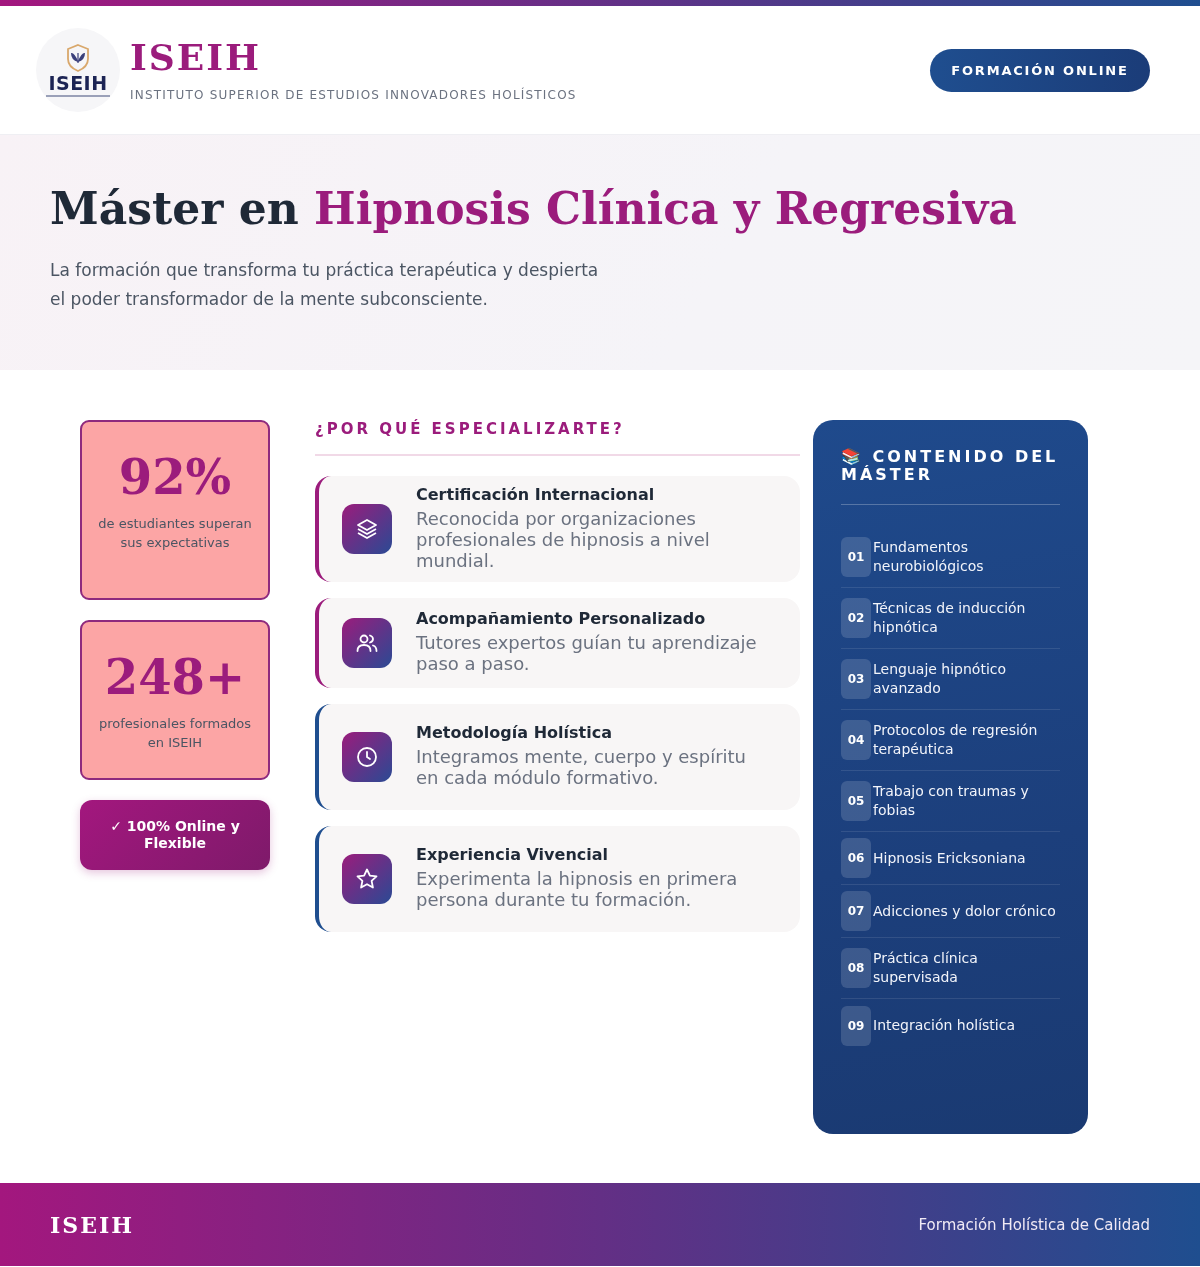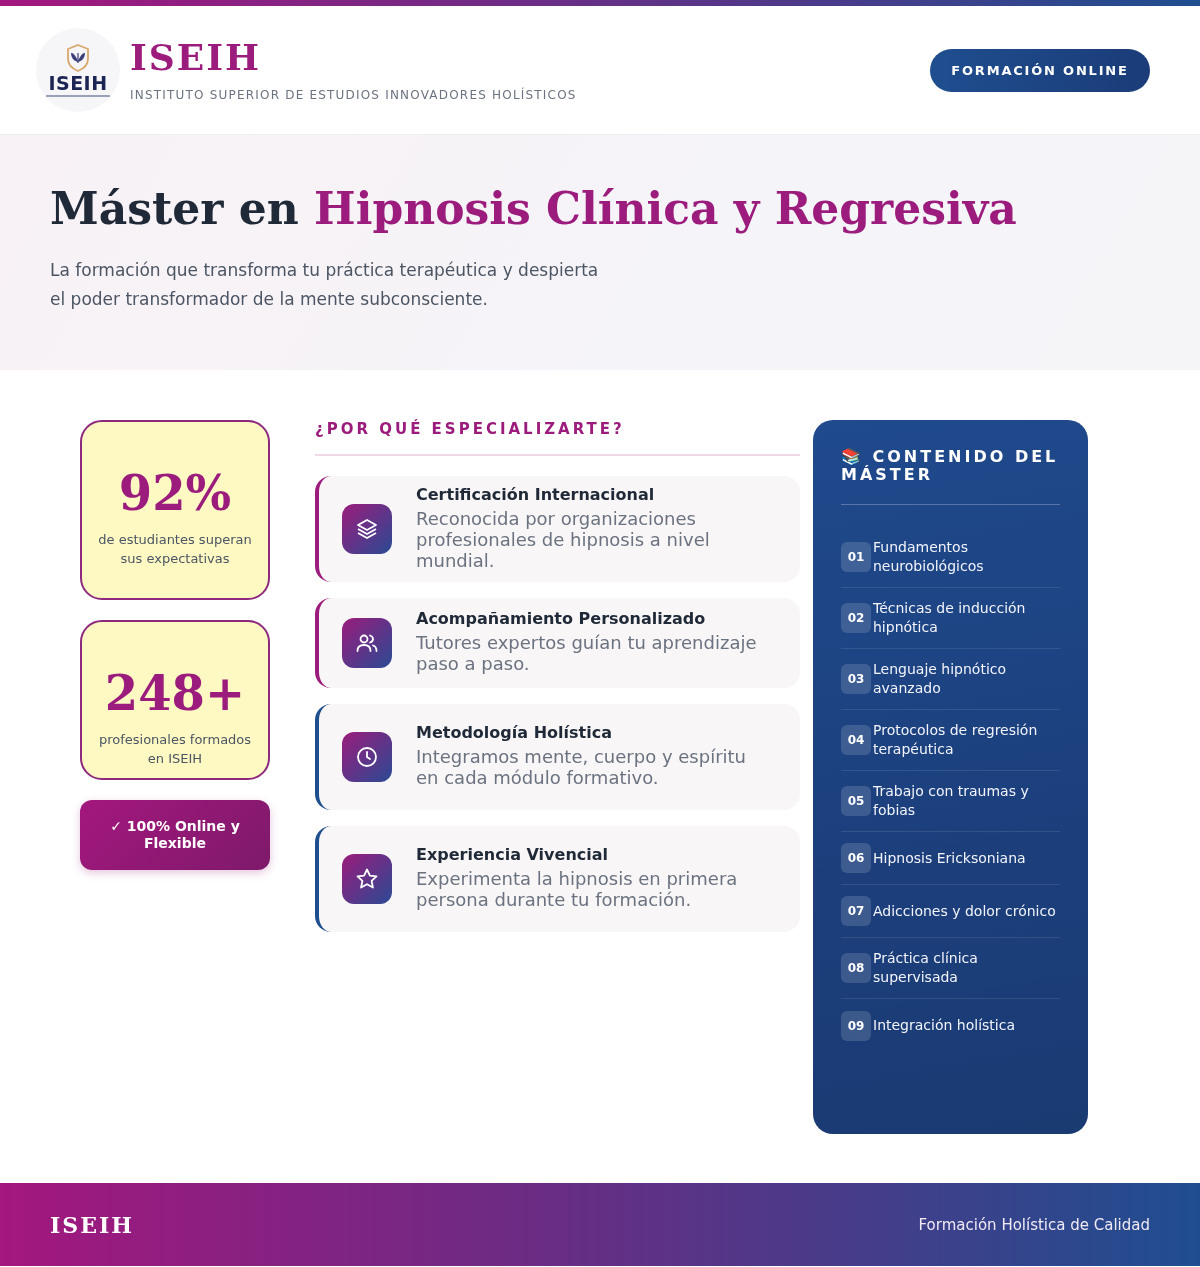--- a/index.html
+++ b/index.html
@@ -20,21 +20,21 @@
     .cta-button { background: linear-gradient(90deg, #1f4e8f, #1b3c78); color: #fff; border: none; border-radius: 22px; height: 43px; width: 220px; font-family: "DejaVu Sans", sans-serif; font-weight: bold; font-size: 13px; letter-spacing: 1.8px; }
 
     .hero { height: 235px; background: linear-gradient(120deg, #f8f2f6 0%, #f5f4f8 60%, #f5f5f8 100%); padding: 48px 23px 0 50px; }
     .hero-title { font-family: "DejaVu Serif", serif; font-weight: bold; font-size: 44px; color: #1f2937; line-height: 1.2; }
     .hero-title .accent { color: #9b1c7c; }
     .hero-sub { font-size: 17px; color: #4b5563; line-height: 29px; margin-top: 20px; width: 600px; }
 
     .main { position: relative; height: 813px; }
 
     .stats { position: absolute; left: 80px; top: 50px; width: 190px; }
-    .stat-card { border: 2px solid #8e2a7e; border-radius: 22px; background: #fef9c3; text-align: center; padding: 46px 10px 0 10px; }
+    .stat-card { border: 2px solid #8e2a7e; border-radius: 9px; background: #fca5a5; text-align: center; padding: 30px 10px 0 10px; }
     .stat-card.s1 { height: 180px; }
     .stat-card.s2 { height: 160px; margin-top: 20px; }
     .stat-value { font-family: "DejaVu Serif", serif; font-weight: bold; font-size: 48px; color: #9b1c7c; line-height: 1.05; }
     .stat-label { font-size: 13px; color: #4b5563; line-height: 19px; margin-top: 12px; }
     .online-badge { margin-top: 20px; height: 70px; border-radius: 12px; background: linear-gradient(135deg, #a3177e, #7e1a6a); color: #fff; font-weight: bold; font-size: 14px; text-align: center; display: flex; align-items: center; justify-content: center; line-height: 17px; padding: 0 20px; box-shadow: 0 3px 8px rgba(155,28,124,0.25); }
 
     .why { position: absolute; left: 315px; top: 50px; width: 485px; }
     .why-title { font-weight: bold; font-size: 15px; color: #9b1c7c; letter-spacing: 3px; padding-bottom: 16px; border-bottom: 2px solid #f1d9e7; }
     .feature { position: relative; margin-top: 20px; background: #f8f6f6; border-radius: 16px; border-left: 4px solid #9b1c7c; display: flex; align-items: center; padding: 0 30px 0 23px; gap: 24px; }
     .feature.blue { border-left-color: #1f4e8f; }
@@ -47,21 +47,21 @@
     .feature-body { margin-top: -4px; }
     .feature-title { font-weight: bold; font-size: 16px; color: #1f2937; line-height: 22px; }
     .feature-desc { font-size: 18px; color: #6b7280; line-height: 21px; margin-top: 2px; }
 
     .syllabus { position: absolute; left: 813px; top: 50px; width: 275px; height: 714px; border-radius: 20px; background: linear-gradient(170deg, #1f4a8c 0%, #1c3f7c 60%, #1a3a72 100%); padding: 28px 28px 0 28px; color: #fff; }
     .syllabus-title { font-weight: bold; font-size: 16px; letter-spacing: 3px; line-height: 18px; padding-bottom: 20px; border-bottom: 1px solid rgba(255,255,255,0.25); }
     .module-list { margin-top: 22px; }
     .module { display: flex; align-items: center; gap: 2px; border-bottom: 1px solid rgba(255,255,255,0.1); min-height: 61px; }
     .module.single { min-height: 53px; }
     .module:last-child { border-bottom: none; }
-    .module-num { width: 30px; height: 30px; flex: 0 0 30px; border-radius: 6px; background: rgba(255,255,255,0.15); font-weight: bold; font-size: 12px; display: flex; align-items: center; justify-content: center; }
+    .module-num { width: 30px; height: 40px; flex: 0 0 30px; border-radius: 6px; background: rgba(255,255,255,0.15); font-weight: bold; font-size: 12px; display: flex; align-items: center; justify-content: center; }
     .module-label { font-size: 14px; line-height: 19px; color: #f2f4fa; }
 
     .footer { height: 83px; background: linear-gradient(90deg, #a3177e 0%, #6a2c84 45%, #1f4e8f 100%); display: flex; align-items: center; justify-content: space-between; padding: 0 50px; }
     .footer-brand { font-family: "DejaVu Serif", serif; font-weight: bold; font-size: 22px; letter-spacing: 2px; color: #fff; }
     .footer-tagline { font-size: 15px; color: #f1eaf5; }
   </style>
 </head>
 <body>
 
 <div class="top-bar"></div>

